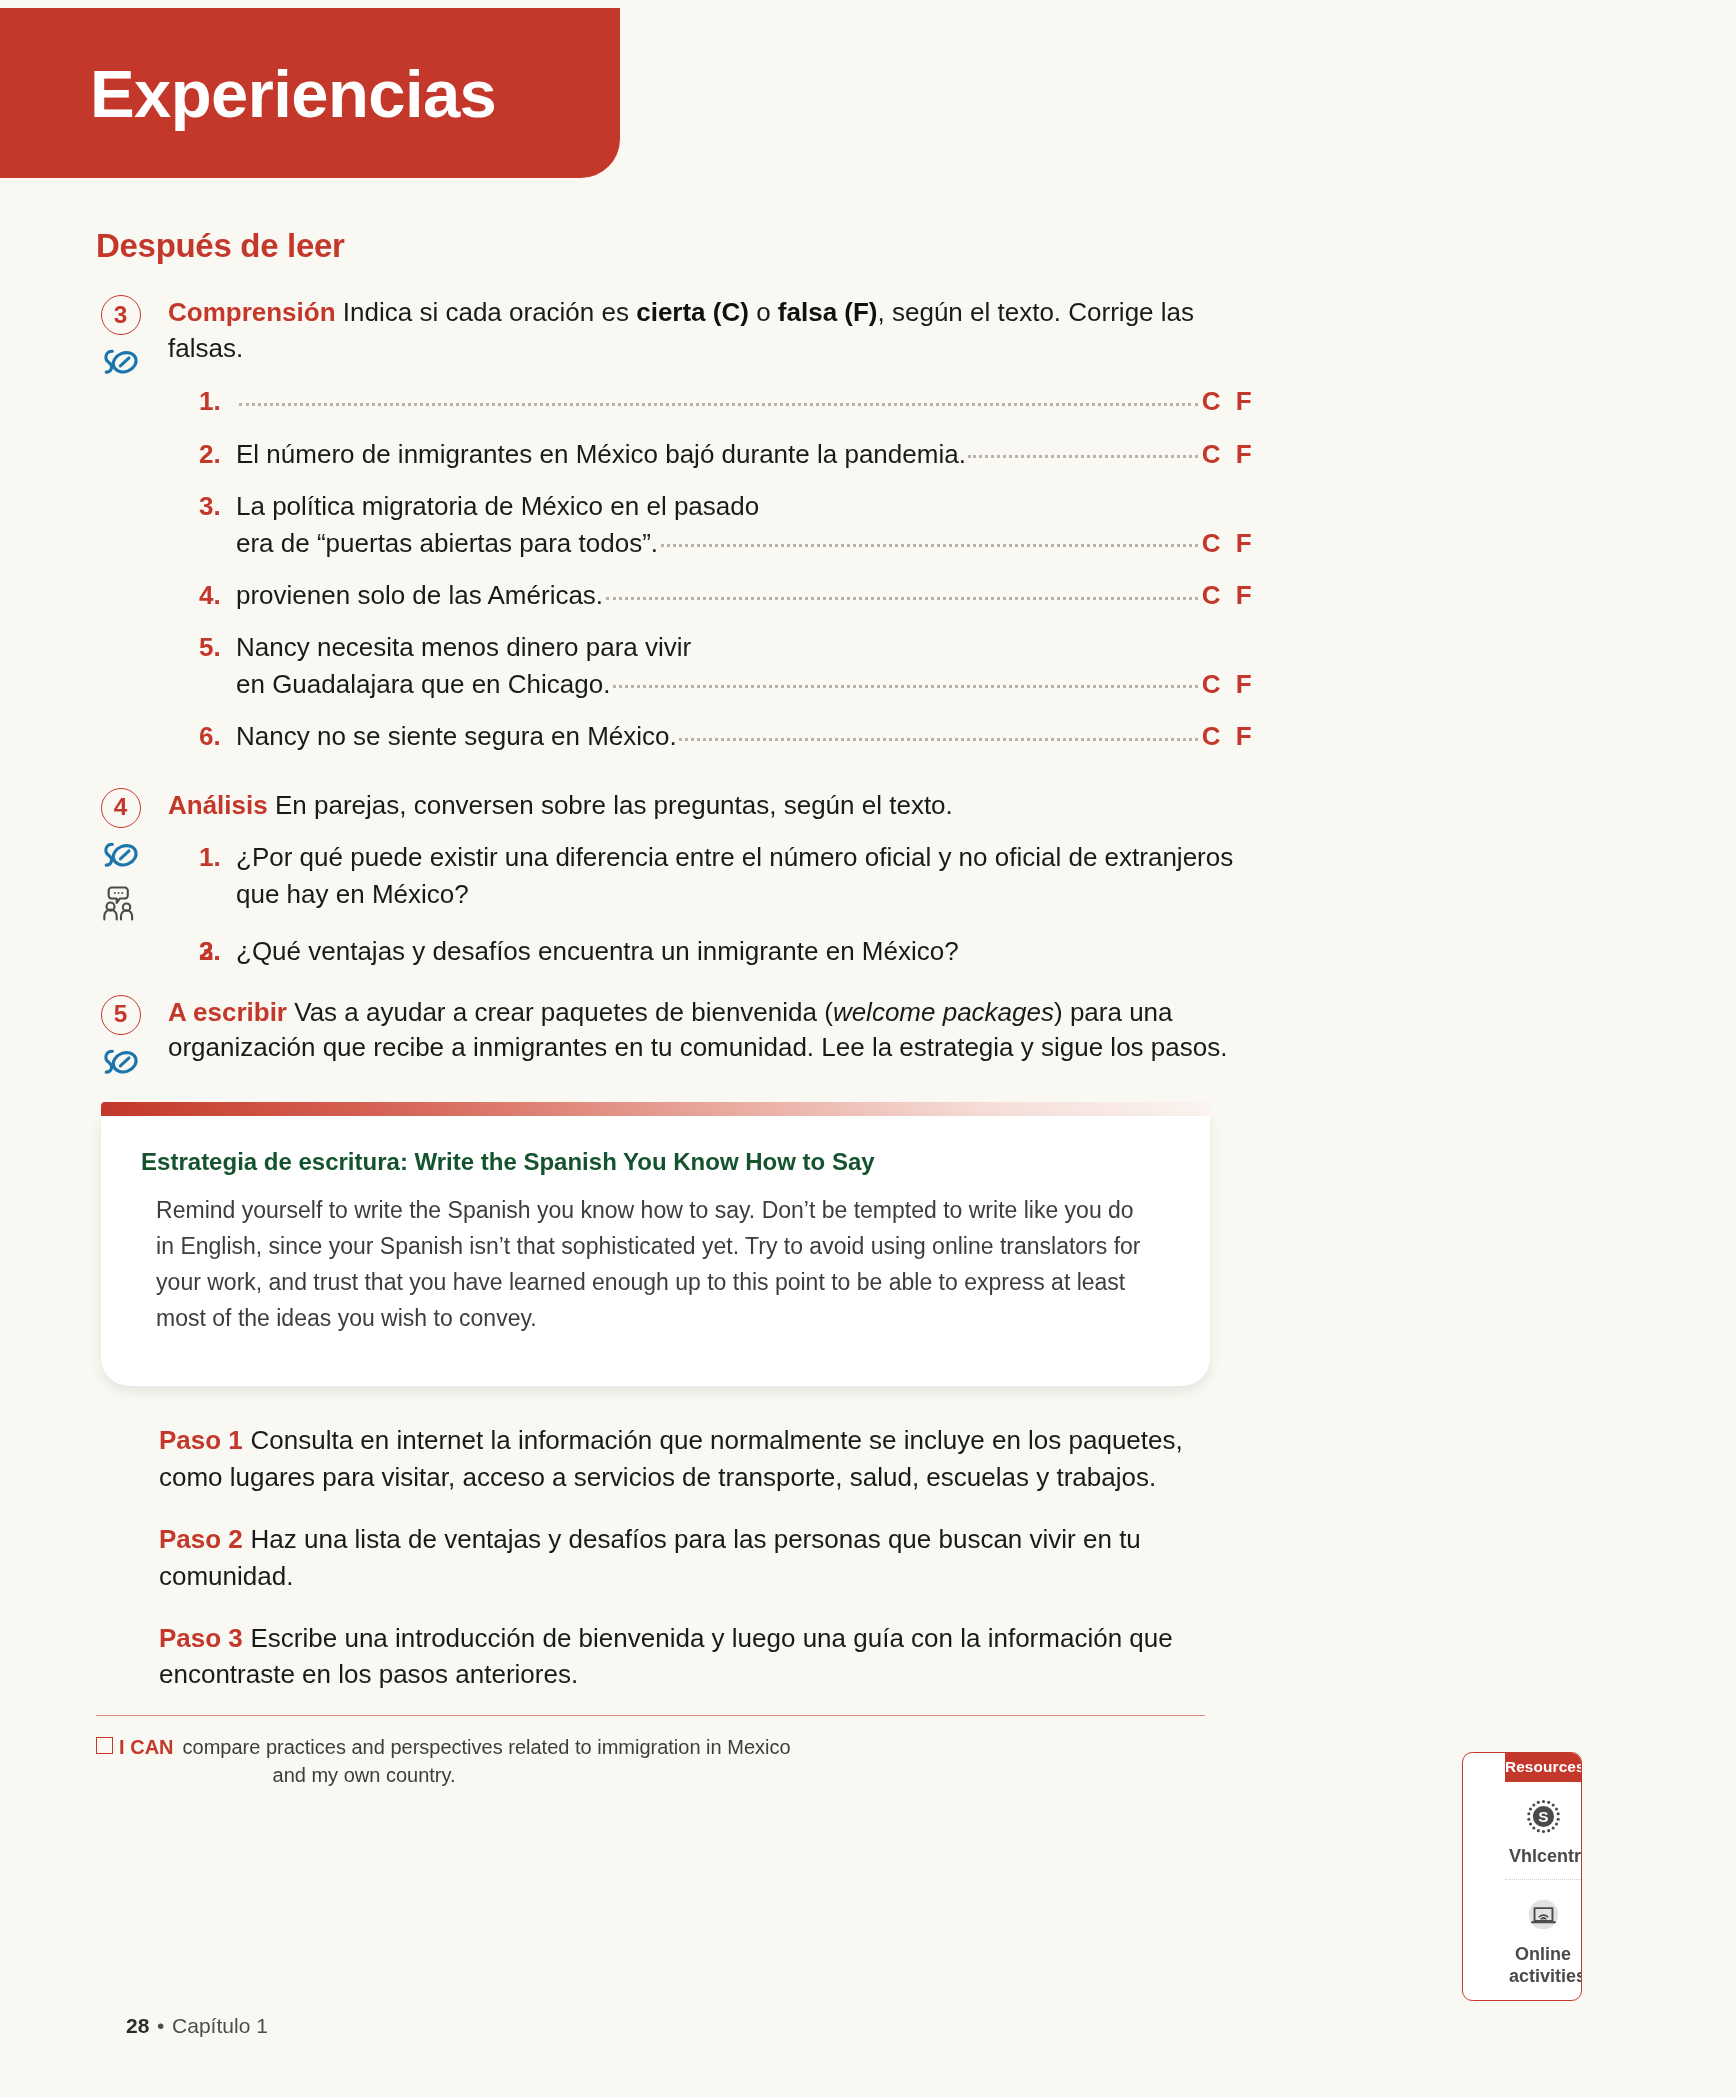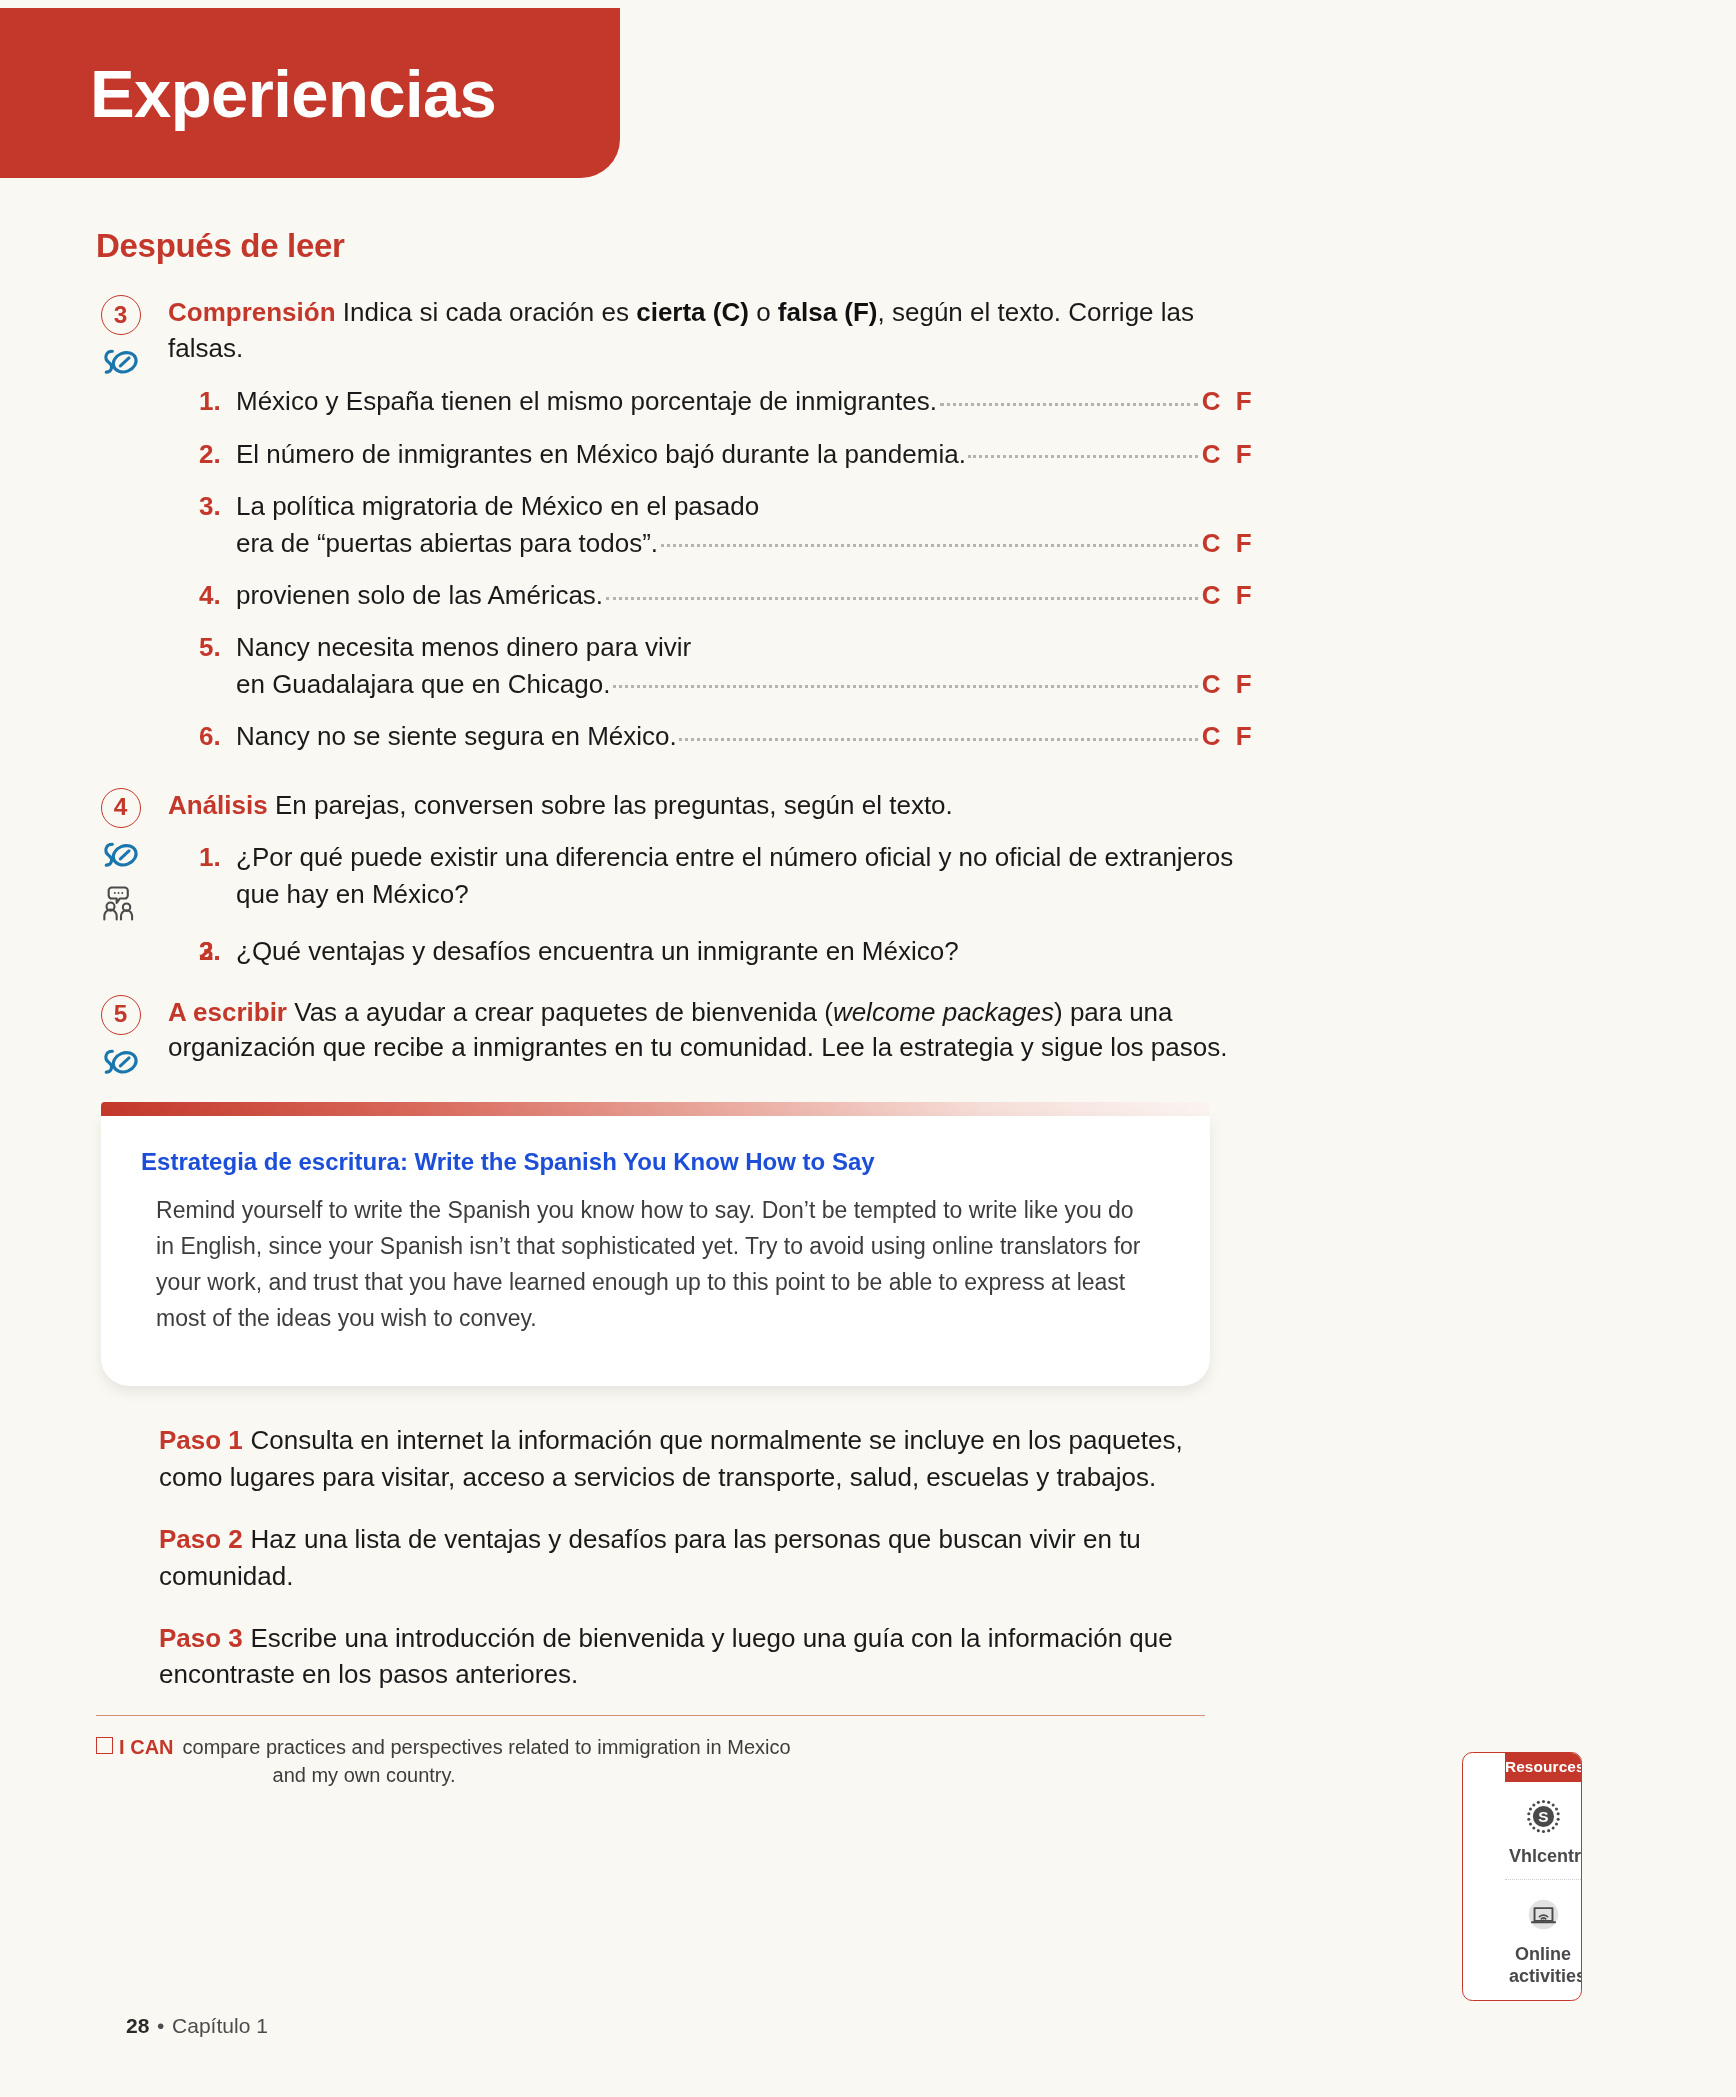--- a/index.html
+++ b/index.html
@@ -178,21 +178,21 @@
     border-top-right-radius: 3.9px;
   }
   .strategy-box {
     background: #ffffff;
     border-bottom-left-radius: 28px;
     border-bottom-right-radius: 28px;
     box-shadow: 0 5.1px 11.6px rgba(100,110,100,0.13);
     padding: 32px 40px 35px 40px;
   }
   .strategy-title {
-    color: #1d4ed8;
+    color: #14532d;
     font-weight: 700;
     font-size: 24px;
     margin: 0 0 16.7px 0;
   }
   .strategy-text {
     font-size: 23px;
     line-height: 1.56;
     color: #3d3d3d;
     margin: 15px;
   }
@@ -314,21 +314,20 @@
       <div class="act-body">
         <p class="act-intro">
           <span class="act-label">Comprensión</span>
           <span>Indica si cada oración es </span><span class="strongbk">cierta (C)</span><span> o </span><span class="strongbk">falsa (F)</span><span>, según el texto. Corrige las falsas.</span>
         </p>
 
         <ul class="cf-list">
           <li>
             <span class="cf-num">1.</span>
             <span class="cf-line">
-              <span class="cf-text">México y España tienen el mismo porcentaje de inmigrantes.</span>
               <span class="leader"></span>
               <span class="cf-marks"><span class="mc">C</span><span>F</span></span>
             </span>
           </li>
 
           <li>
             <span class="cf-num">2.</span>
             <span class="cf-line">
               <span class="cf-text">El número de inmigrantes en México bajó durante la pandemia.</span>
               <span class="leader"></span>

